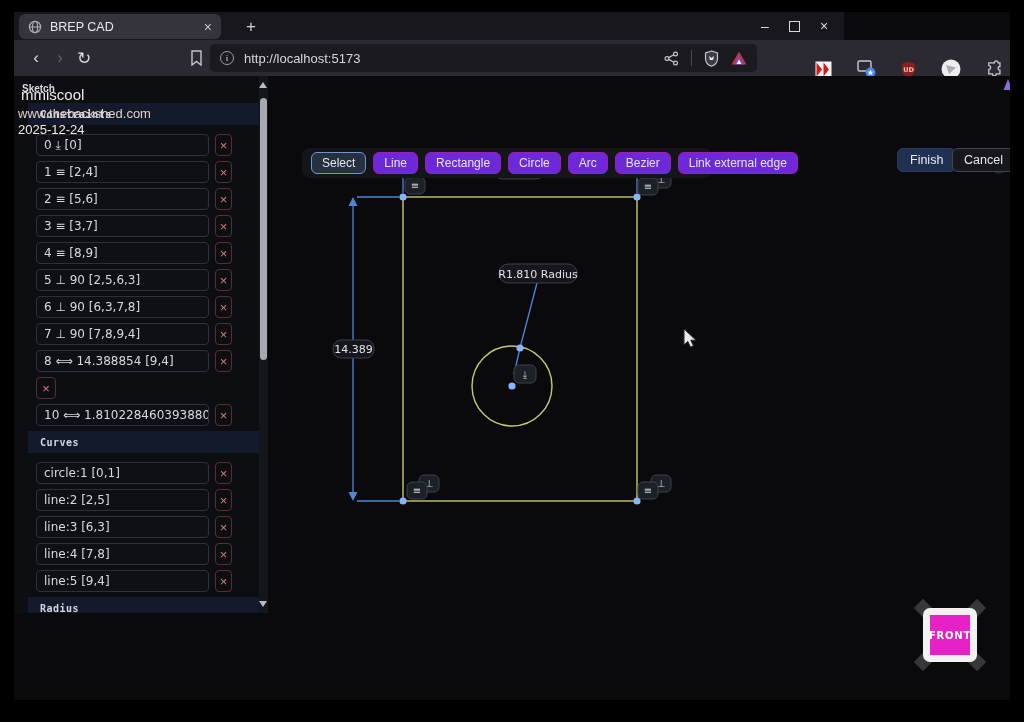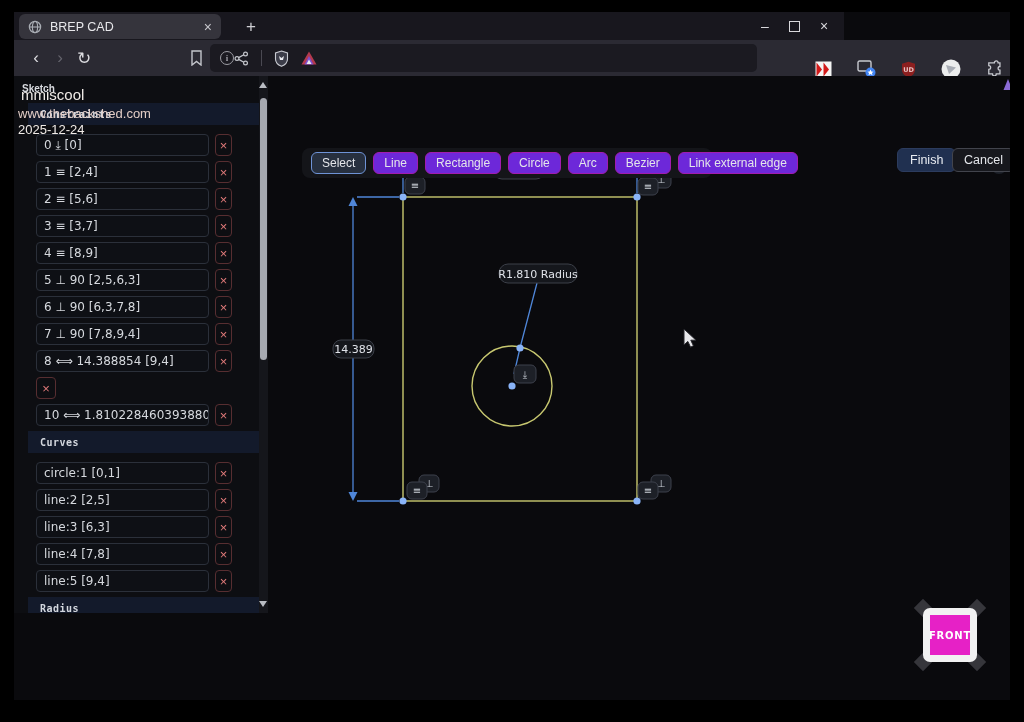--- a/index.html
+++ b/index.html
@@ -116,20 +116,21 @@
     <span class="navbtn" style="margin-left:10px">‹</span>
     <span class="navbtn dim">›</span>
     <span class="navbtn">↻</span>
 
     <svg id="bookmark-ic" width="13" height="16" viewBox="0 0 13 16">
       <path d="M2 1 h9 v14 l-4.5 -3.6 L2 15 z" fill="none" stroke="#c4c6cc" stroke-width="1.4"></path>
     </svg>
 
     <div id="urlbar">
       <span id="info-ic">i</span>
+      <span id="url-text">http://localhost:5173</span>
       <div class="urlbar-right">
         <svg width="15" height="15" viewBox="0 0 15 15">
           <circle cx="11.5" cy="3" r="1.9" fill="none" stroke="#c4c6cc" stroke-width="1.2"></circle>
           <circle cx="3" cy="7.5" r="1.9" fill="none" stroke="#c4c6cc" stroke-width="1.2"></circle>
           <circle cx="11.5" cy="12" r="1.9" fill="none" stroke="#c4c6cc" stroke-width="1.2"></circle>
           <line x1="4.7" y1="6.6" x2="9.8" y2="3.8" stroke="#c4c6cc" stroke-width="1.2"></line>
           <line x1="4.7" y1="8.4" x2="9.8" y2="11.2" stroke="#c4c6cc" stroke-width="1.2"></line>
         </svg>
         <div class="vdiv"></div>
         <svg width="15" height="17" viewBox="0 0 15 17">

